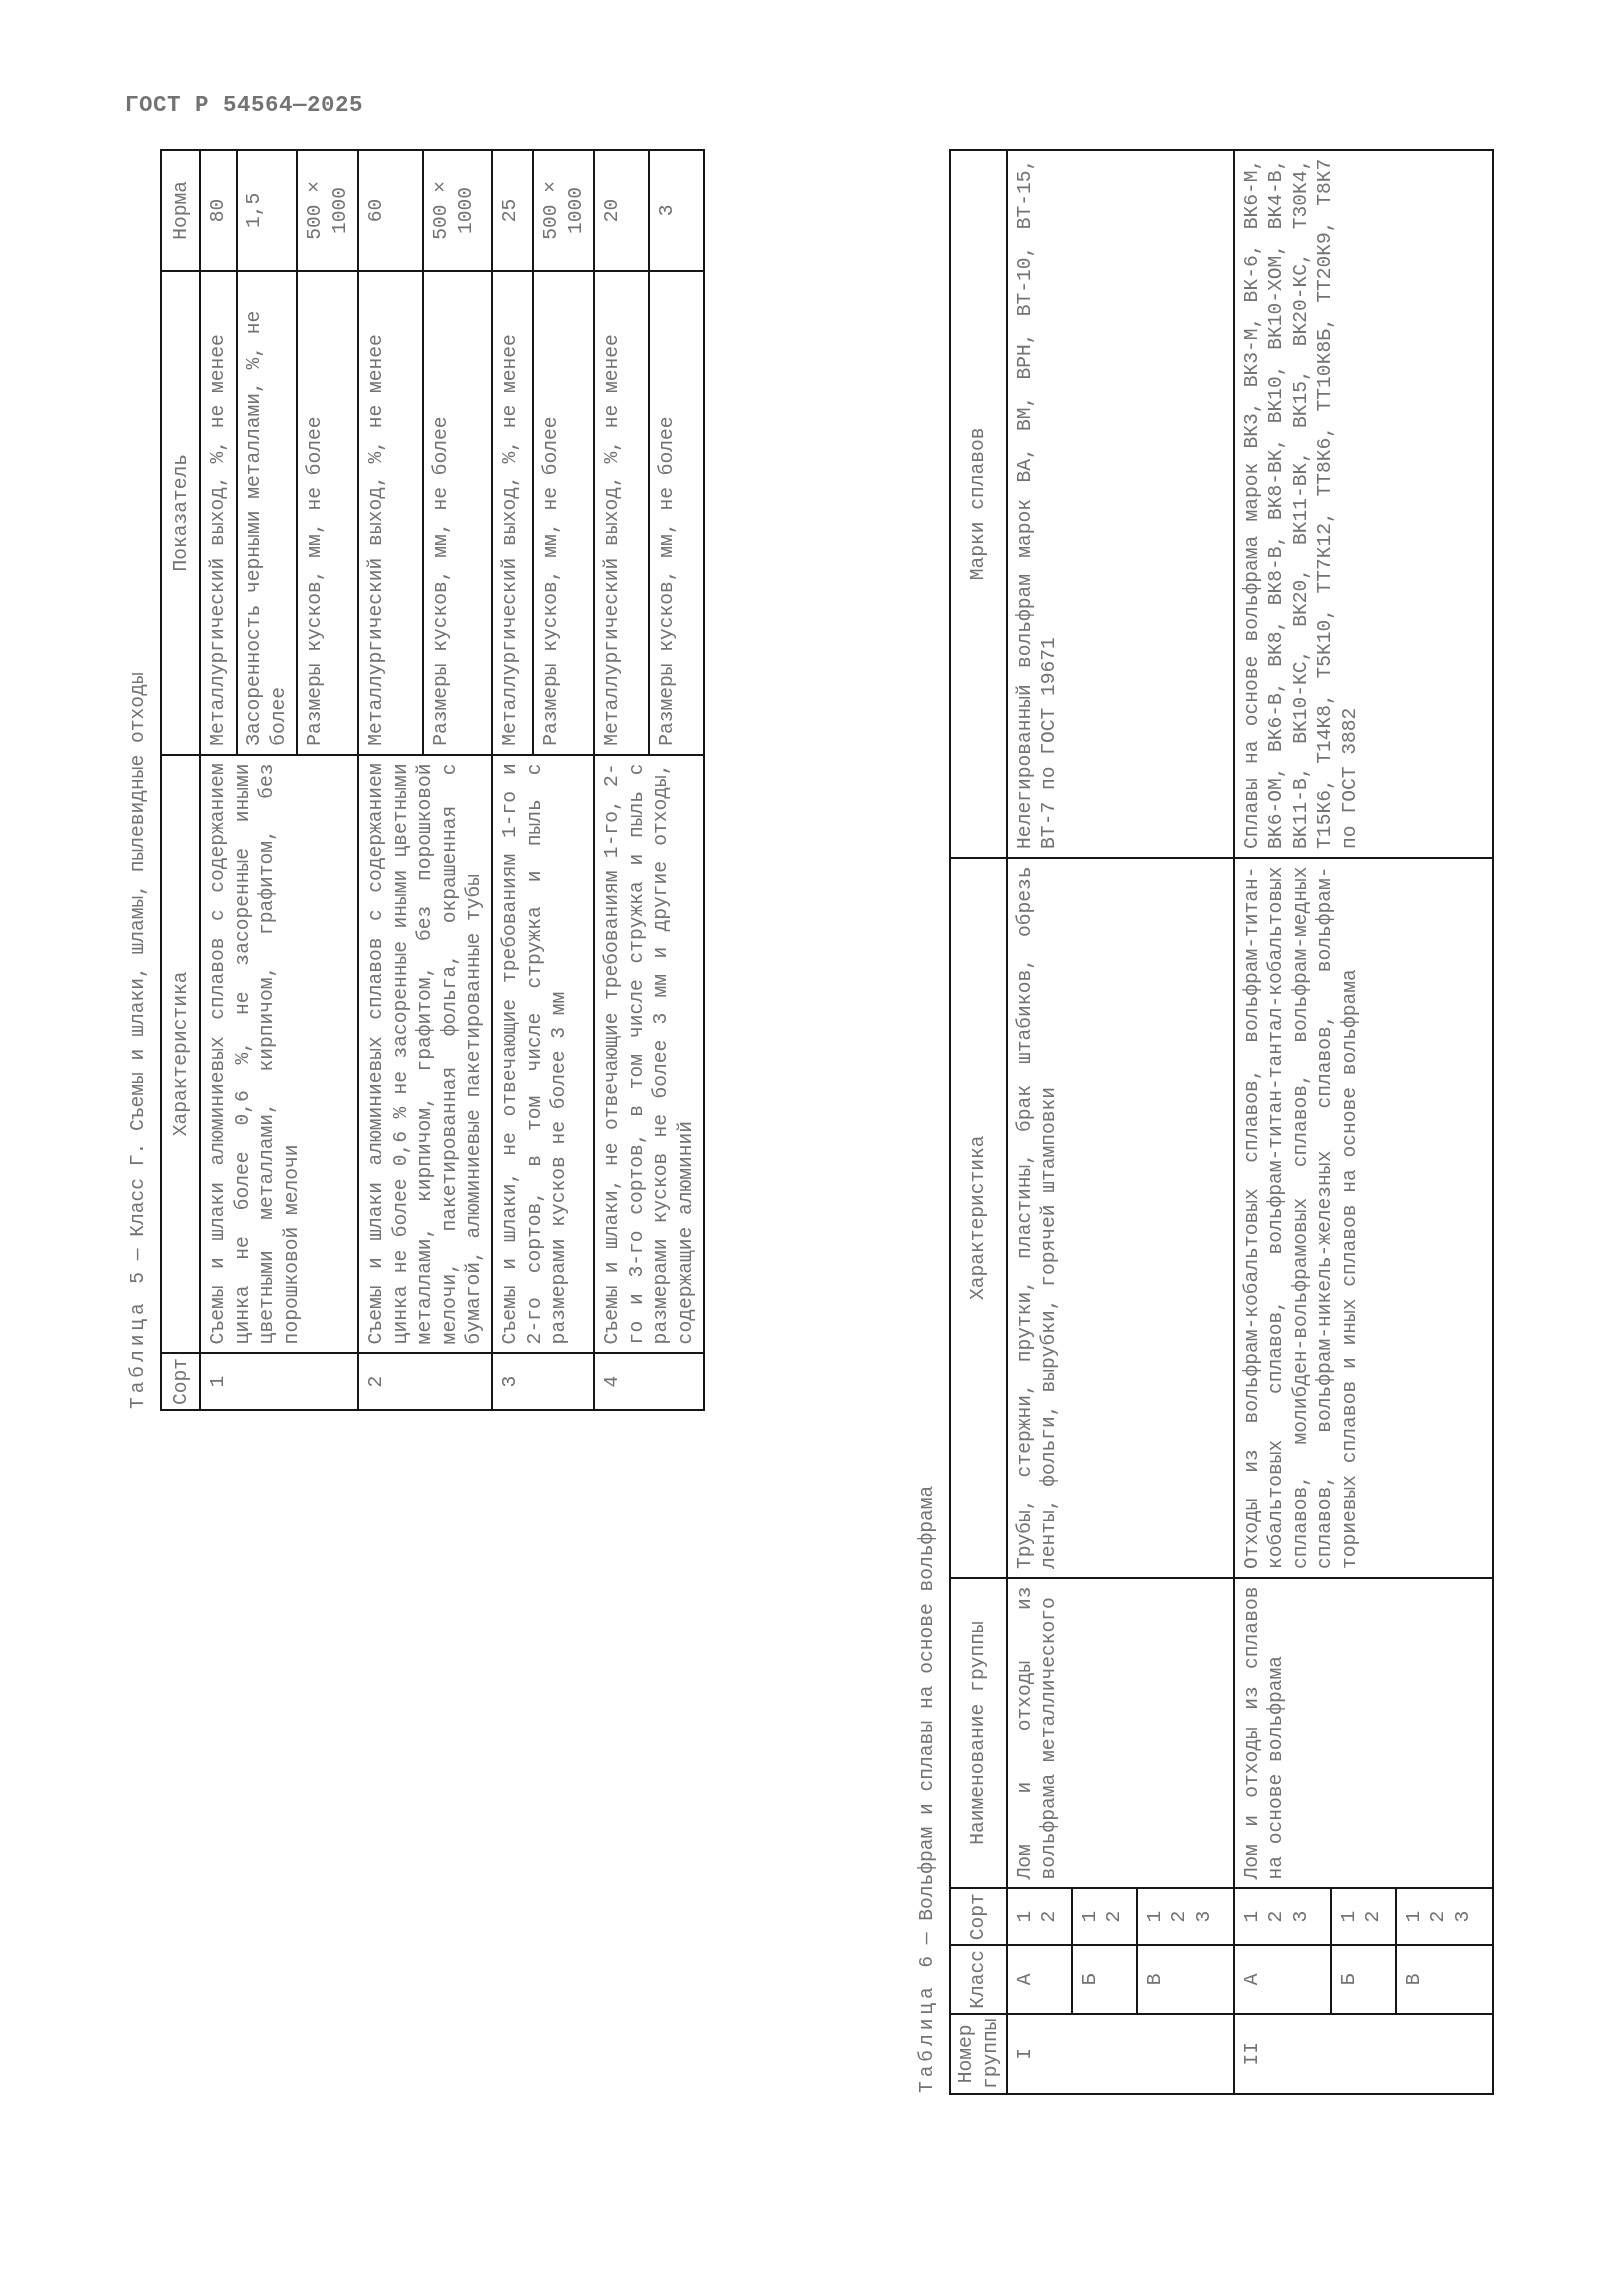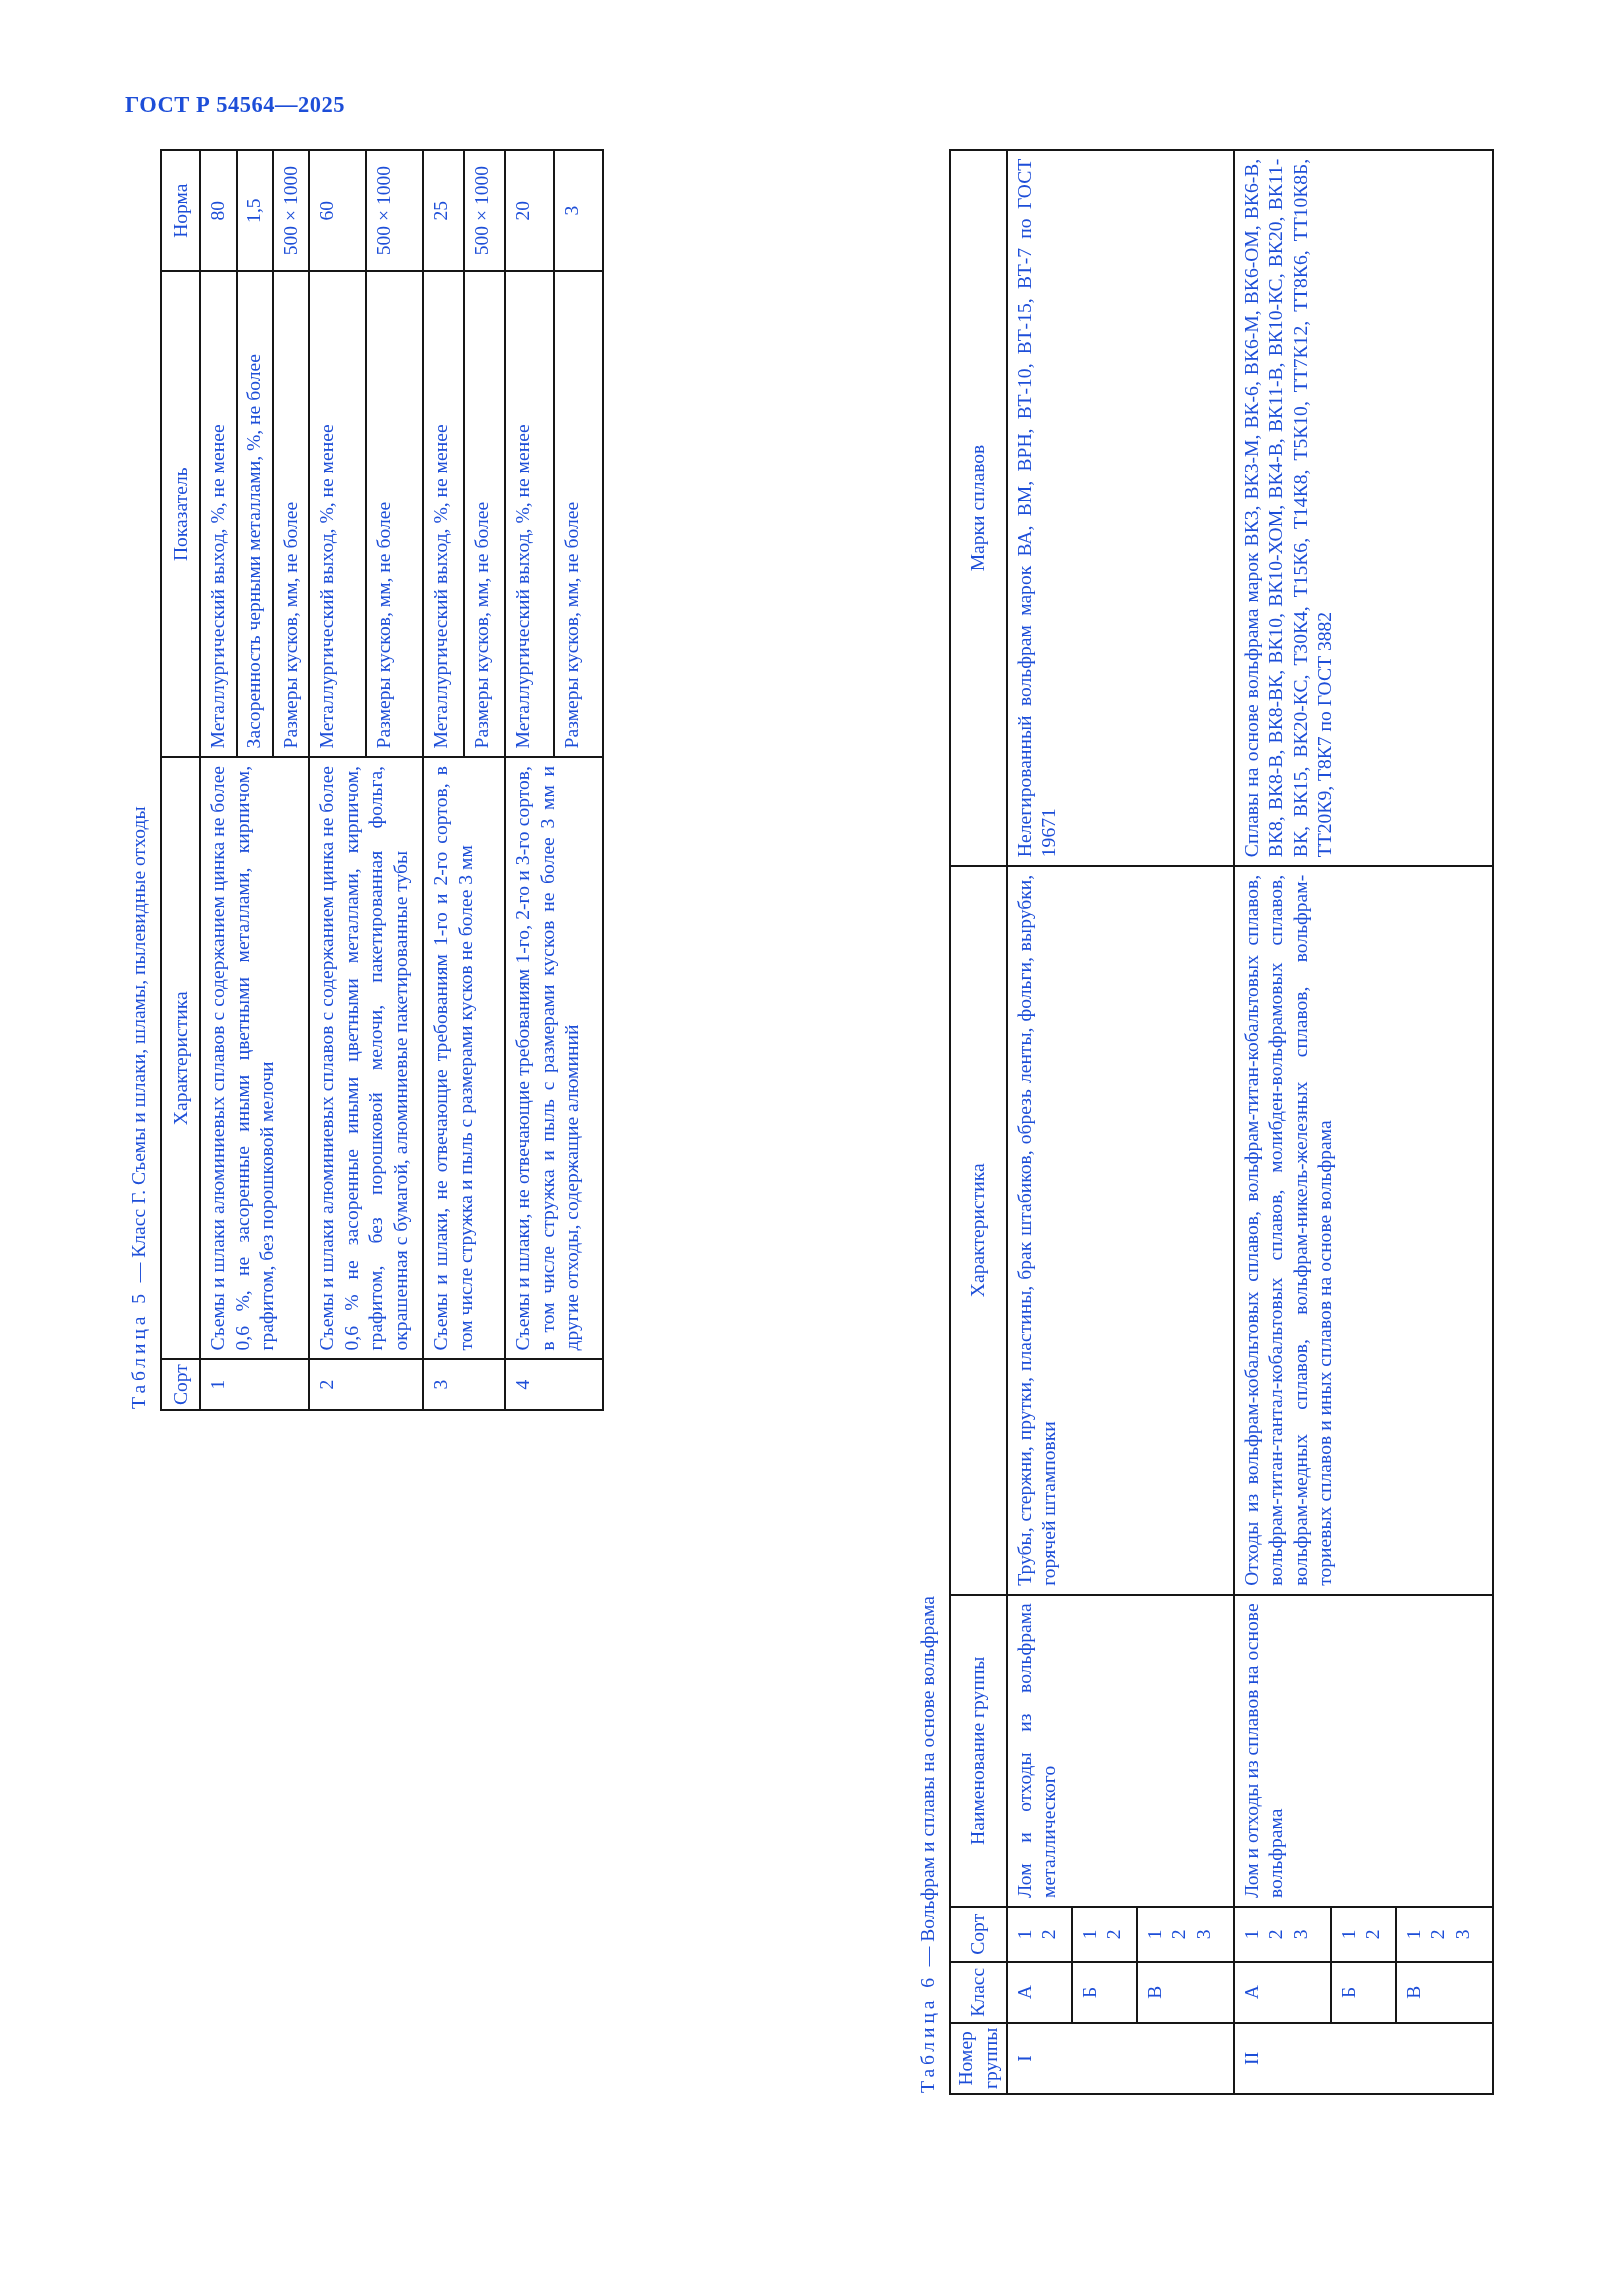--- a/index.html
+++ b/index.html
@@ -1,22 +1,22 @@
 <!DOCTYPE html>
 <html><head>
 <meta charset="utf-8">
 <style>
   html,body { margin:0; padding:0; background:#ffffff; }
   .page {
     position: relative;
     width: 1621px;
     height: 2099px;
     background: #ffffff;
-    font-family: Liberation Serif, serif;
-    color: #1d4ed8;
+    font-family: Liberation Mono, monospace;
+    color: #737373;
     overflow: hidden;
   }
   .doc-header {
     position: absolute;
     left: 125px;
     top: 92px;
     font-size: 22.5px;
     font-weight: bold;
     letter-spacing: 0.5px;
   }

